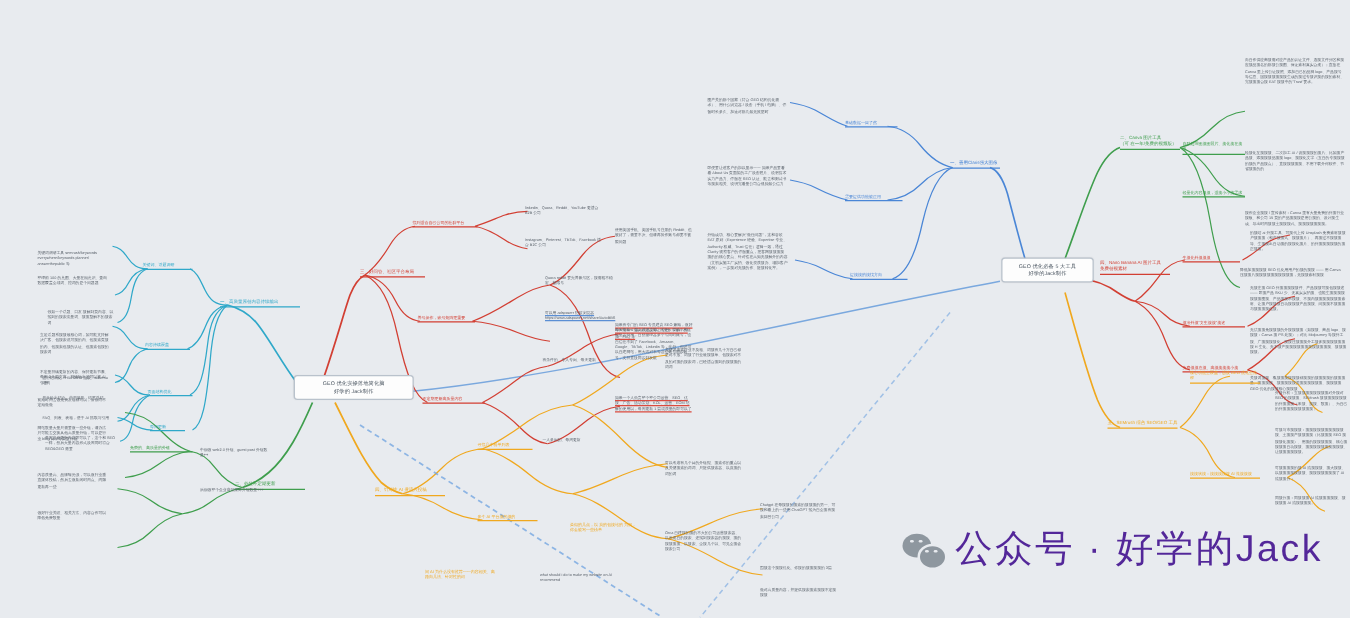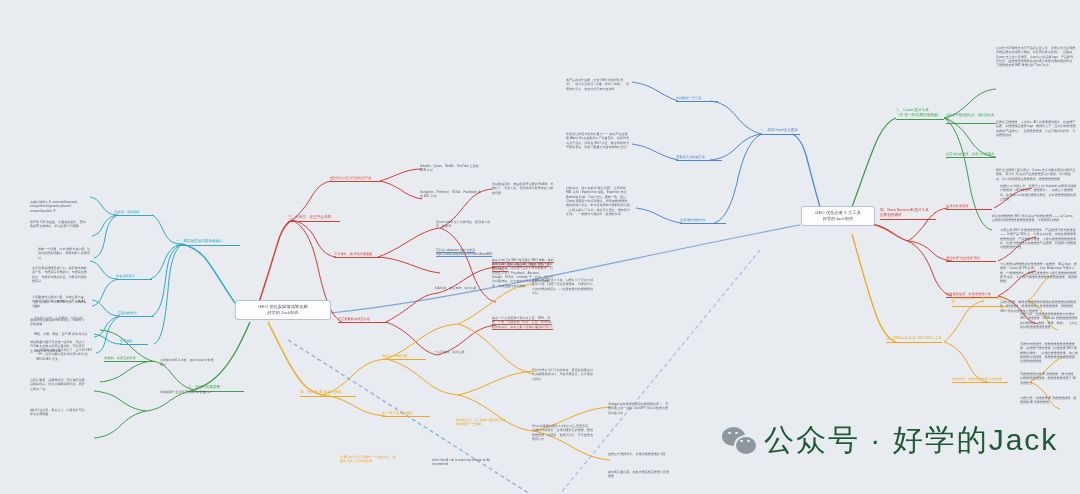--- a/index.html
+++ b/index.html
@@ -39,21 +39,21 @@
   .c-green{color:#3f9e4d;}
   .c-yellow{color:#f0a81e;}
   .c-blue{color:#4a86d6;}
 
   
   #watermark{
     position:absolute;left:722px;top:425px;
     display:flex;align-items:center;gap:8px;
     color:#9aa3ab;opacity:.95;
   }
-  #watermark .wm-text{font-size:30px;letter-spacing:2px;line-height:1;color:#14532d;}
+  #watermark .wm-text{font-size:30px;letter-spacing:2px;line-height:1;color:#4c1d95;}
   #watermark .wechat{width:34px;height:27px;position:relative;}
   #watermark .wechat .b1{
     position:absolute;left:0;top:0;width:23px;height:19px;border-radius:50%;
     background:#8a939b;
   }
   #watermark .wechat .b2{
     position:absolute;left:12px;top:8px;width:20px;height:17px;border-radius:50%;
     background:#8a939b;border:2px solid #e8ebef;
   }
   #watermark .wechat i{position:absolute;width:2.6px;height:2.6px;border-radius:50%;background:#e8ebef;}

